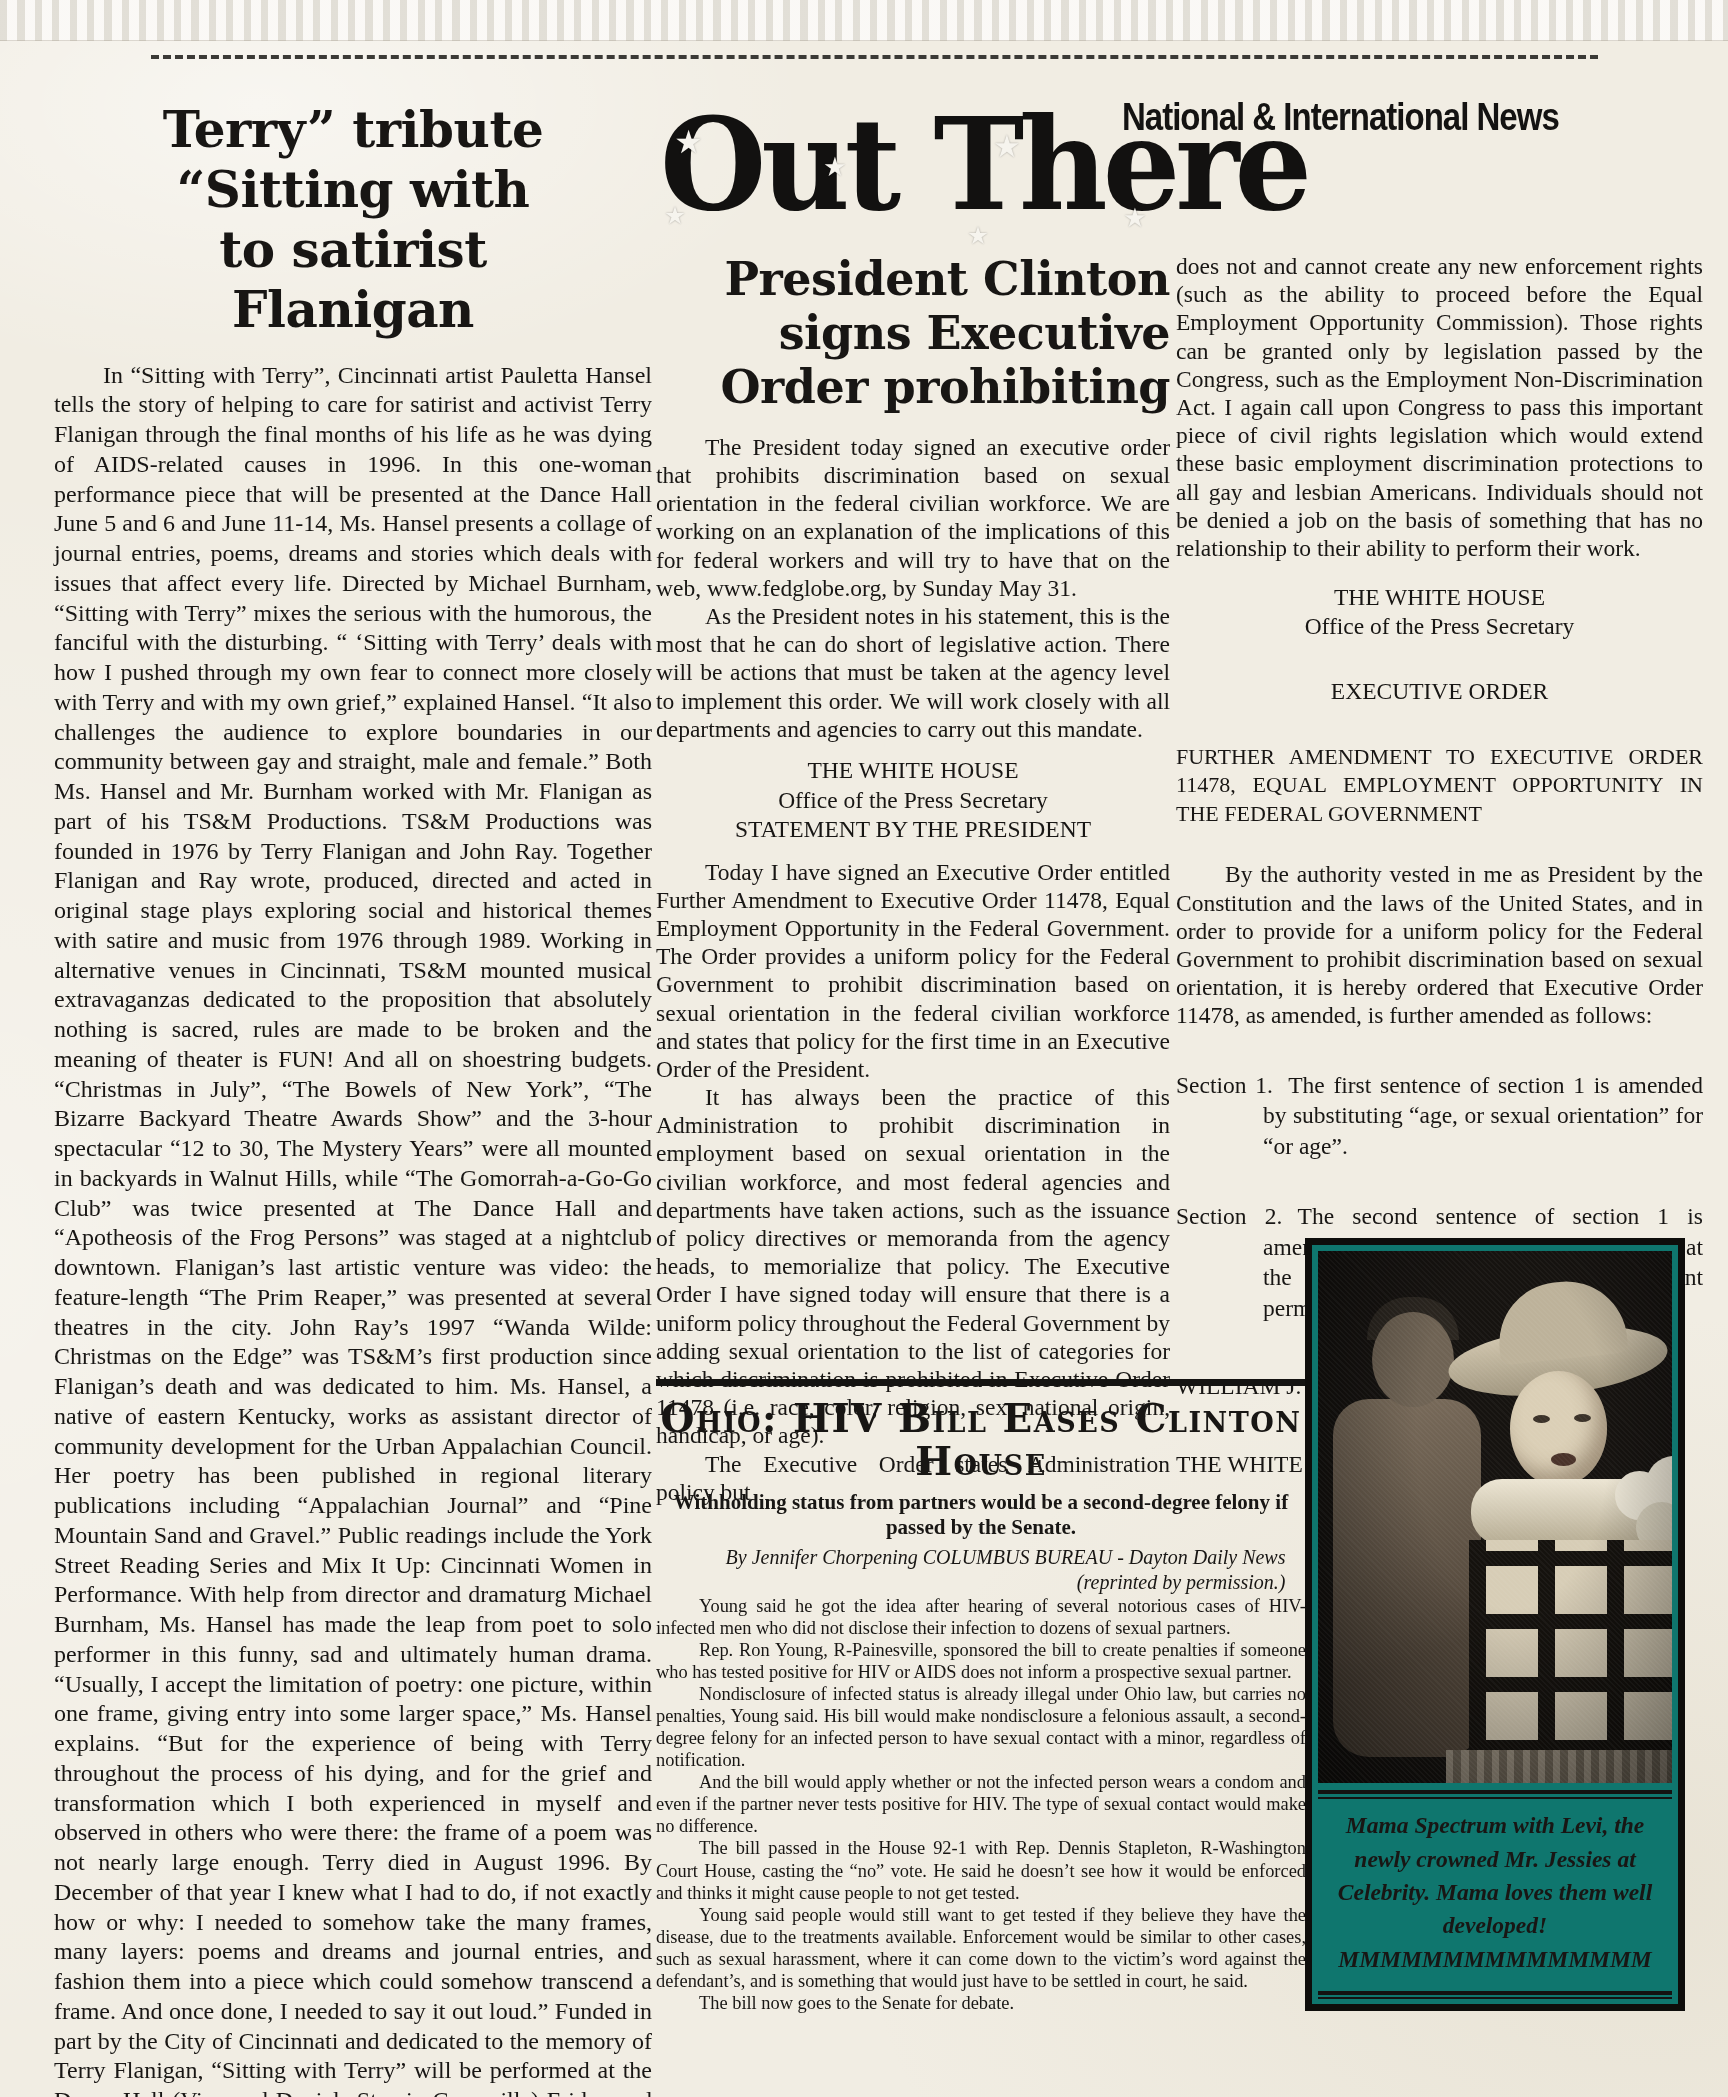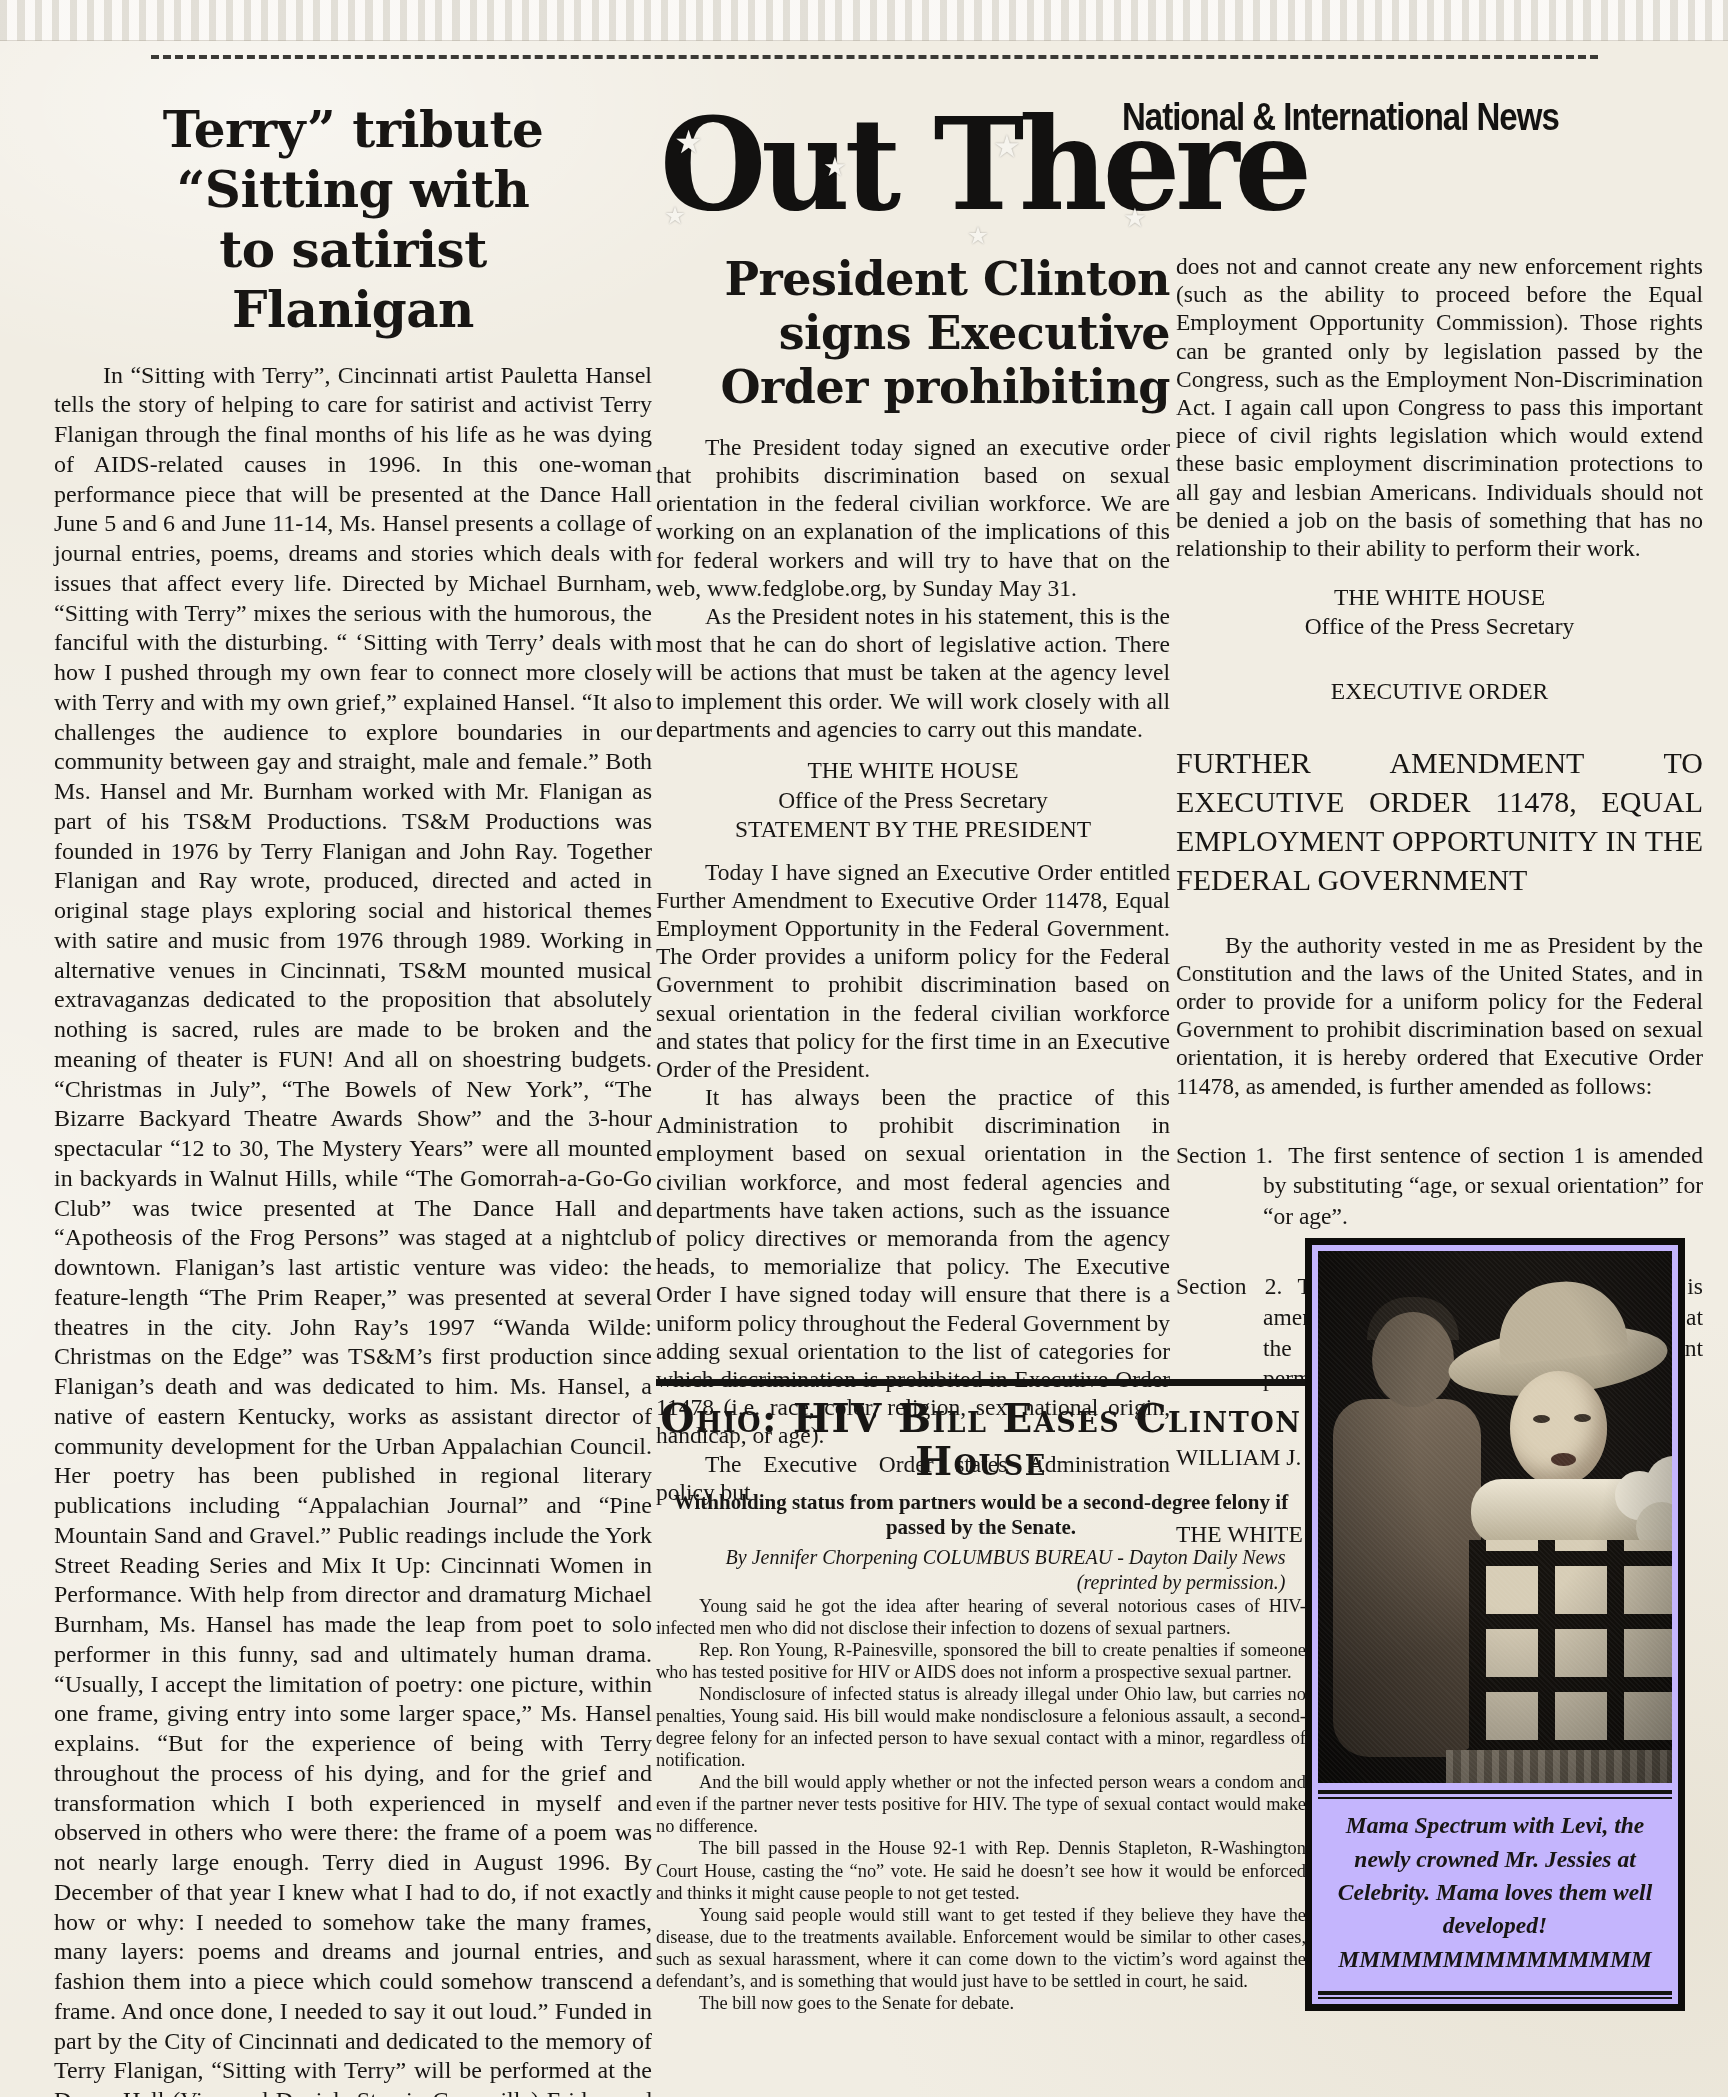--- a/index.html
+++ b/index.html
@@ -51,42 +51,42 @@
   .col-mid{position:absolute;left:656px;top:253px;width:514px;}
   .clinton-headline{margin:0 0 18.4px 0;font-family:"DejaVu Serif",serif;font-weight:bold;
     font-size:46px;line-height:1.17;text-align:right;letter-spacing:-0.5px;}
   .clinton-headline .hl{display:block;}
   .bodytext{margin:0;font-size:23.5px;line-height:1.2;text-align:justify;}
   .center-block{margin:13.3px 0;text-align:center;font-size:23.5px;line-height:1.25;}
   .center-block div{display:block;}
 
   
   .col-right{position:absolute;left:1176px;top:252px;width:527px;}
-  .caps-just{margin:36px 0 0 0;font-size:30px;line-height:1.3;text-align:justify;}
+  .caps-just{margin:36px 0 0 0;font-size:22px;line-height:1.3;text-align:justify;}
   .hang{margin:40px 0 0 0;font-size:23.5px;line-height:1.3;text-align:justify;
     padding-left:87px;text-indent:-87px;}
   .sec-label{margin-right:15.3px;}
   .sig{margin:49px 0 0 0;font-size:23.5px;line-height:1.2;}
   .mt40{margin-top:20.5px;}
   .mt70{margin-top:36px;}
 
   
   .ohio-divider{position:absolute;left:656px;top:1379px;width:650px;height:6.6px;background:#151412;}
   .ohio{position:absolute;left:656px;top:1397px;width:650px;}
   .ohio-headline{margin:0;font-family:"DejaVu Serif",serif;font-weight:bold;font-size:39px;
     line-height:1.1;text-align:center;font-variant:small-caps;letter-spacing:1.5px;}
   .ohio-subhead{margin:7.2px 0 0 0;font-weight:bold;font-size:21px;line-height:1.18;text-align:center;}
   .ohio-byline{margin:5.1px 20.5px 0 20.5px;font-style:italic;font-size:20px;line-height:1.25;text-align:right;}
   .ohio-body{margin:0;font-size:18.4px;line-height:1.2;text-align:justify;}
   .ohio-body.first{margin-top:24.5px;}
   .ohio .indent{text-indent:43px;}
 
   
   .photo-frame{position:absolute;left:1305px;top:1238px;width:380px;height:773px;margin:0;
-    box-sizing:border-box;border:7.7px solid #0e0d0b;background:#c4b5fd;padding:6.1px;
+    box-sizing:border-box;border:7.7px solid #0e0d0b;background:#0f766e;padding:6.1px;
     display:flex;flex-direction:column;}
   .photo-img{position:relative;height:532px;background:#161310;overflow:hidden;flex:none;}
   .photo-img::after{content:"";position:absolute;inset:0;
     background:
       repeating-linear-gradient(45deg, rgba(255,255,255,.035) 0 1.5px, transparent 1.5px 3.6px),
       radial-gradient(ellipse at 55% 35%, transparent 35%, rgba(0,0,0,.55) 95%);}
   .man-torso{position:absolute;left:15.3px;top:148px;width:148px;height:358px;border-radius:36px;
     background:linear-gradient(160deg,#7c6e5d,#51463a 70%);}
   .man-head{position:absolute;left:54px;top:61px;width:82px;height:95px;border-radius:50%;
     background:#6f6354;}

